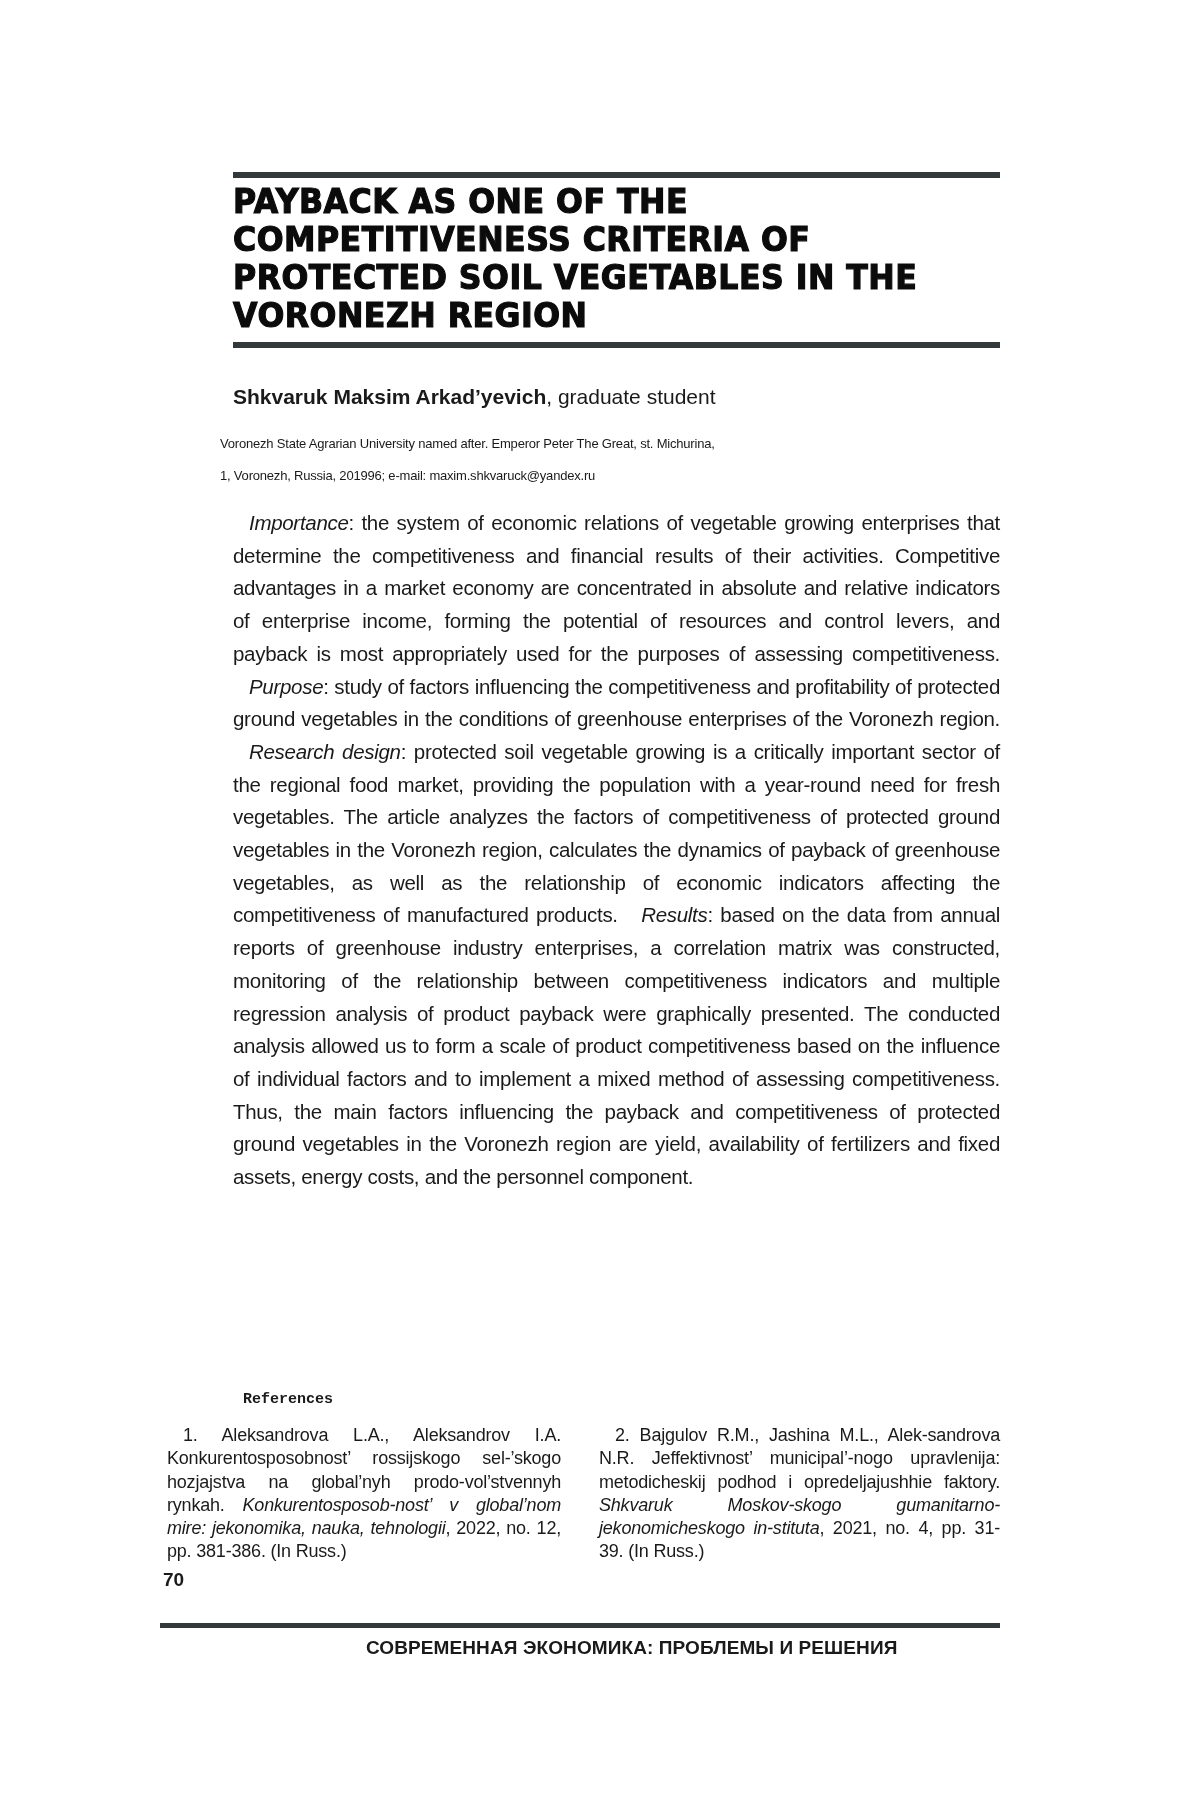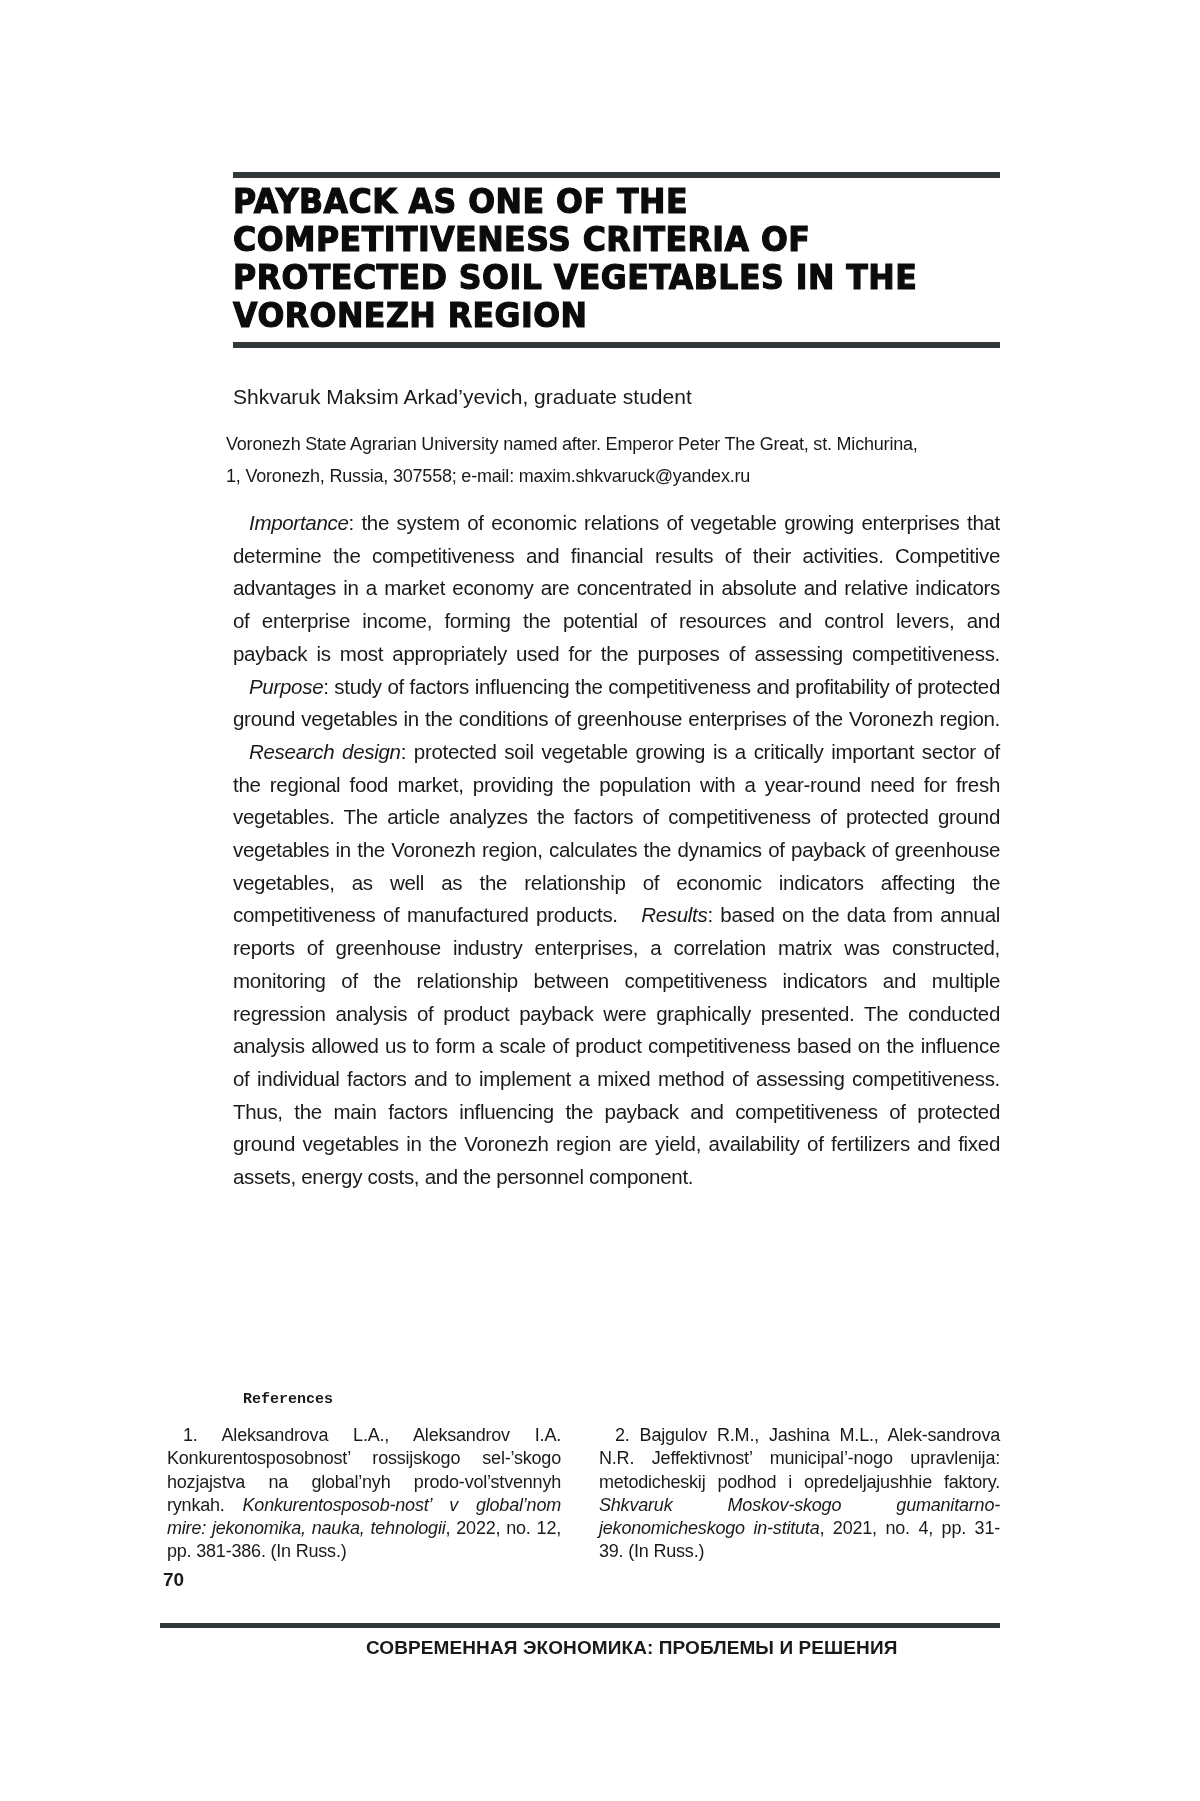--- a/index.html
+++ b/index.html
@@ -14,24 +14,24 @@
     font-family: "DejaVu Sans", sans-serif; font-weight: bold;
     font-size: 34px; line-height: 38px; letter-spacing: 0.5px;
     color: #0b0b0b; text-transform: uppercase;
     transform: scaleX(0.93); transform-origin: left top;
     -webkit-text-stroke: 1.2px #0b0b0b;
   }
   .author {
     position: absolute; left: 233px; top: 383px; width: 767px;
     font-family: "Liberation Sans", sans-serif; font-size: 21px; line-height: 28px;
   }
-  .author b { font-weight: normal; margin-top: 28px; }
+  .author b { font-weight: bold; margin-top: 28px; }
   .affil {
-    position: absolute; left: 226px; top: 428px; width: 767px;
-    font-family: "Liberation Sans", sans-serif; font-size: 18px; line-height: 32px;
+    position: absolute; left: 220px; top: 428px; width: 767px;
+    font-family: "Liberation Sans", sans-serif; font-size: 13px; line-height: 32px;
     letter-spacing: -0.2px;
   }
   .abstract {
     position: absolute; left: 233px; top: 507px; width: 767px;
     font-family: "Liberation Sans", sans-serif; font-size: 20.5px; line-height: 32.7px;
     text-align: justify; letter-spacing: -0.3px;
   }
   .abstract i { font-style: italic; margin-left: 16px; }
   .keywords {
     position: absolute; left: 233px; top: 1306px; width: 767px;
@@ -78,21 +78,21 @@
   </div>
 
   <div class="rule mid"></div>
 
   <div class="author">
     <b>Shkvaruk Maksim Arkad’yevich</b><span>, graduate student</span>
   </div>
 
   <div class="affil">
     <div>Voronezh State Agrarian University named after. Emperor Peter The Great, st. Michurina,</div>
-    <div>1, Voronezh, Russia, 307558; e-mail: maxim.shkvaruck@yandex.ru</div>
+    <div>1, Voronezh, Russia, 201996; e-mail: maxim.shkvaruck@yandex.ru</div>
   </div>
 
   <div class="abstract"><i>Importance</i><span>: the system of economic relations of vegetable growing enterprises that determine the competitiveness and financial results of their activities. Competitive advantages in a market economy are concentrated in absolute and relative indicators of enterprise income, forming the potential of resources and control levers, and payback is most appropriately used for the purposes of assessing competitiveness. </span><i>Purpose</i><span>: study of factors influencing the competitiveness and profitability of protected ground vegetables in the conditions of greenhouse enterprises of the Voronezh region. </span><i>Research design</i><span>: protected soil vegetable growing is a critically important sector of the regional food market, providing the population with a year-round need for fresh vegetables. The article analyzes the factors of competitiveness of protected ground vegetables in the Voronezh region, calculates the dynamics of payback of greenhouse vegetables, as well as the relationship of economic indicators affecting the competitiveness of manufactured products. </span><i>Results</i><span>: based on the data from annual reports of greenhouse industry enterprises, a correlation matrix was constructed, monitoring of the relationship between competitiveness indicators and multiple regression analysis of product payback were graphically presented. The conducted analysis allowed us to form a scale of product competitiveness based on the influence of individual factors and to implement a mixed method of assessing competitiveness. Thus, the main factors influencing the payback and competitiveness of protected ground vegetables in the Voronezh region are yield, availability of fertilizers and fixed assets, energy costs, and the personnel component.</span></div>
 
 
   <div class="refhead">References</div>
 
   <div class="refcol c1"><span class="num">1.</span> <span>Aleksandrova L.A., Aleksandrov I.A. Konkurentosposobnost’ rossijskogo sel-’skogo hozjajstva na global’nyh prodo-vol’stvennyh rynkah. </span><i>Konkurentosposob-nost’ v global’nom mire: jekonomika, nauka, tehnologii</i><span>, 2022, no. 12, pp. 381-386. (In Russ.)</span></div>
 
   <div class="refcol c2"><span class="num">2.</span> <span>Bajgulov R.M., Jashina M.L., Alek-sandrova N.R. Jeffektivnost’ municipal’-nogo upravlenija: metodicheskij podhod i opredeljajushhie faktory. </span><i>Shkvaruk Moskov-skogo gumanitarno-jekonomicheskogo in-stituta</i><span>, 2021, no. 4, pp. 31-39. (In Russ.)</span></div>

